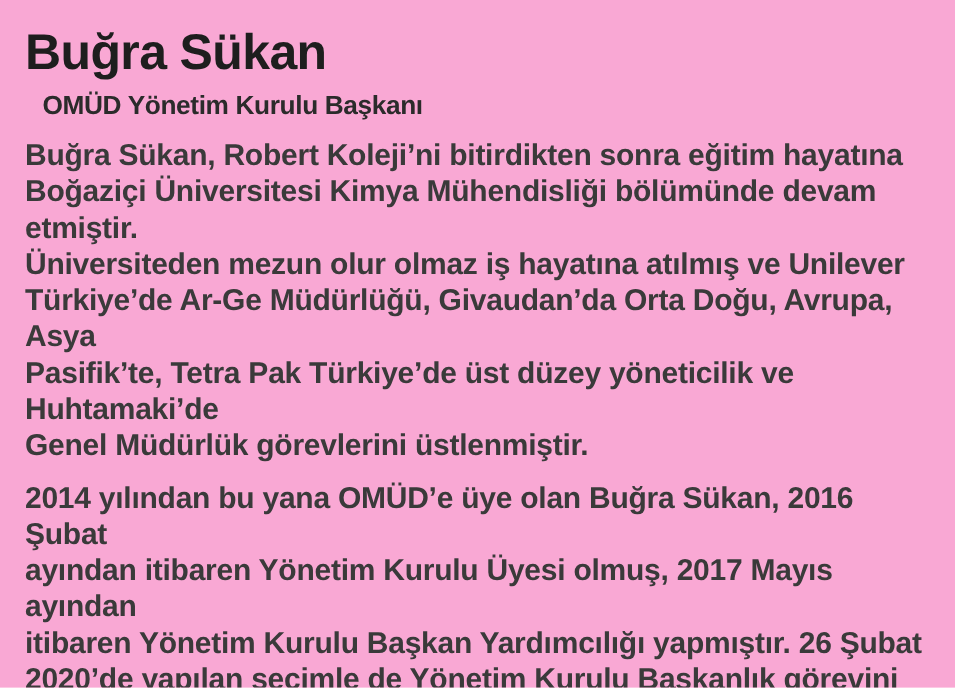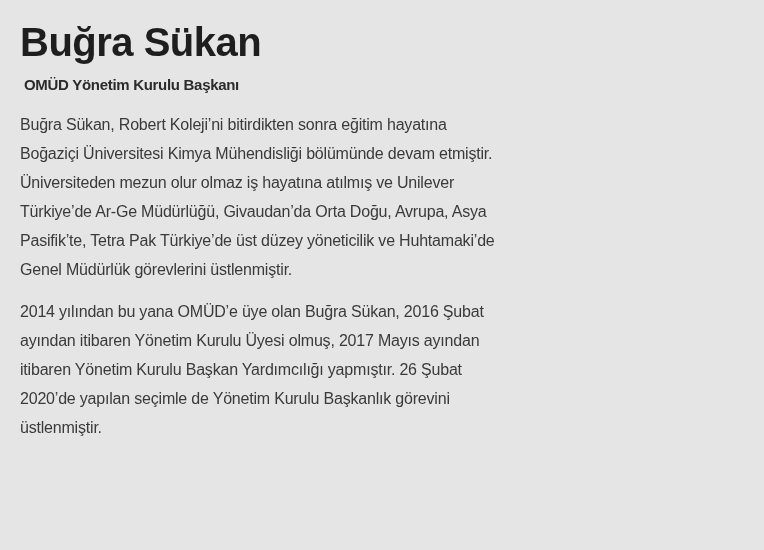--- a/index.html
+++ b/index.html
@@ -11,43 +11,43 @@
     width: 764px;
     height: 550px;
     overflow: hidden;
     font-family: "Liberation Sans", "DejaVu Sans", sans-serif;
   }
   .page {
     box-sizing: border-box;
     width: 764px;
     height: 550px;
     padding: 20px 22px 0 20px;
-    background: #e5e5e5;
+    background: #f9a8d4;
   }
   .page-title {
     margin: 0;
     font-size: 40px;
     line-height: 44px;
     font-weight: 700;
     letter-spacing: -0.5px;
     color: #1e1e1e;
   }
   .page-subtitle {
-    margin: 8px 0 0 4px;
-    font-size: 15px;
+    margin: 8px 0 0 14px;
+    font-size: 21px;
     line-height: 25px;
     font-weight: 700;
     letter-spacing: -0.3px;
     color: #2b2b2b;
   }
   .bio-paragraph {
     margin: 13px 0 0 0;
-    font-size: 16px;
+    font-size: 24px;
     line-height: 29px;
-    font-weight: 400;
+    font-weight: 700;
     letter-spacing: -0.2px;
     color: #3a3a3a;
     white-space: pre-line;
   }
 </style>
 </head>
 <body>
 
 <div class="page">
   <h1 class="page-title">Buğra Sükan</h1>

